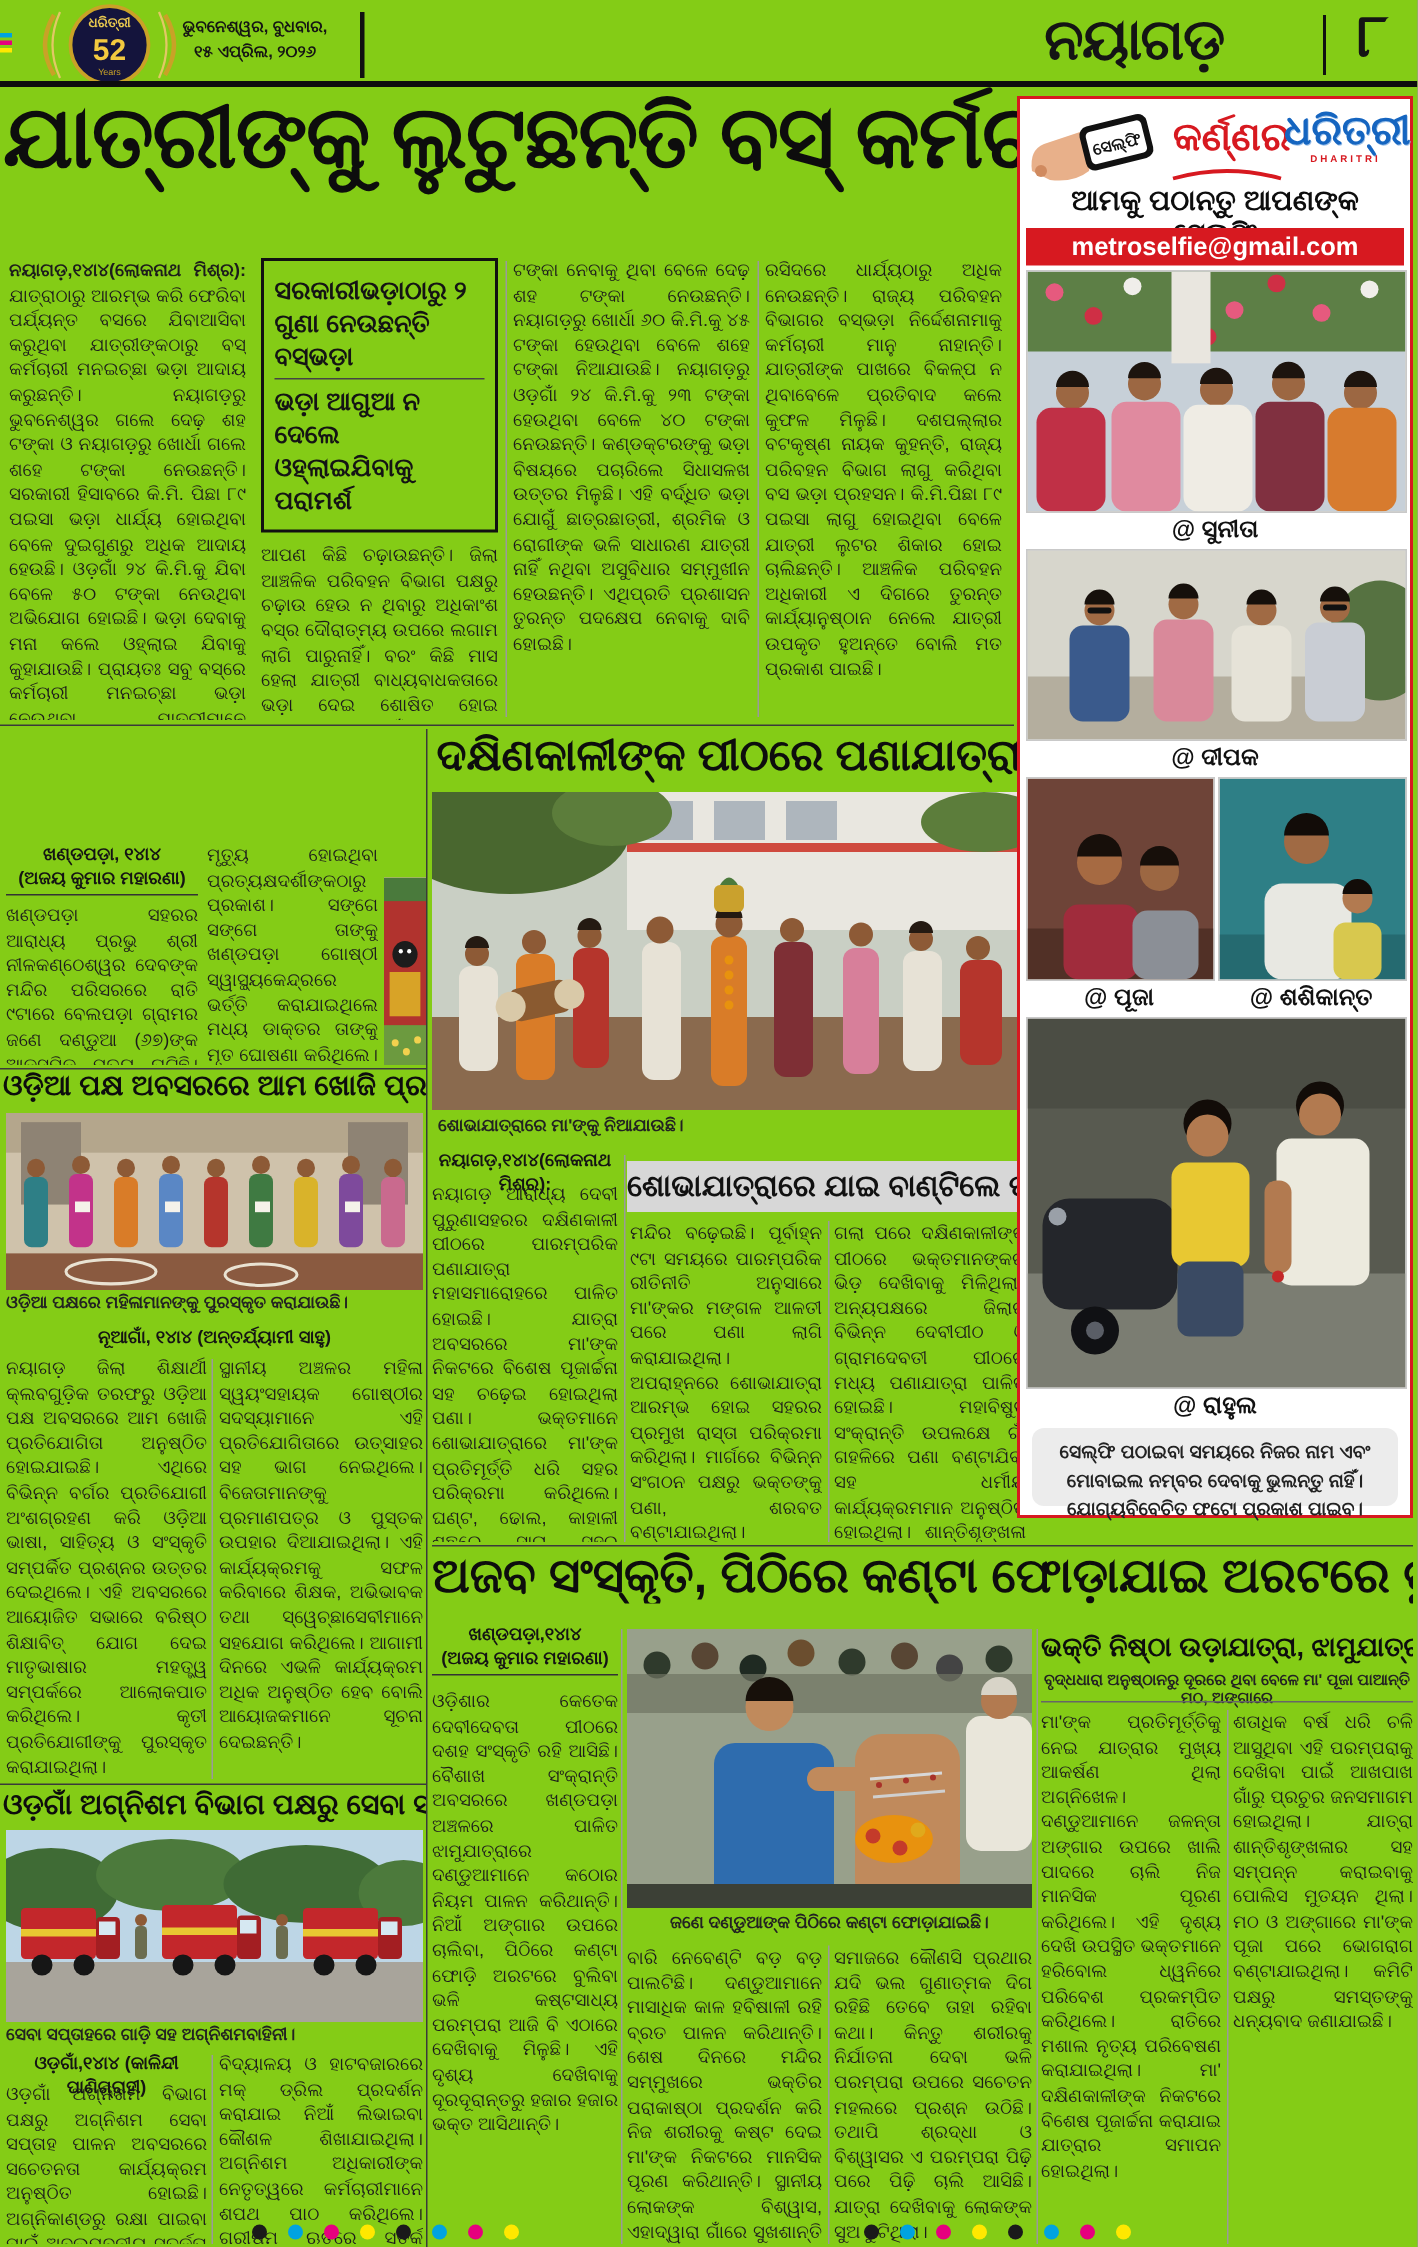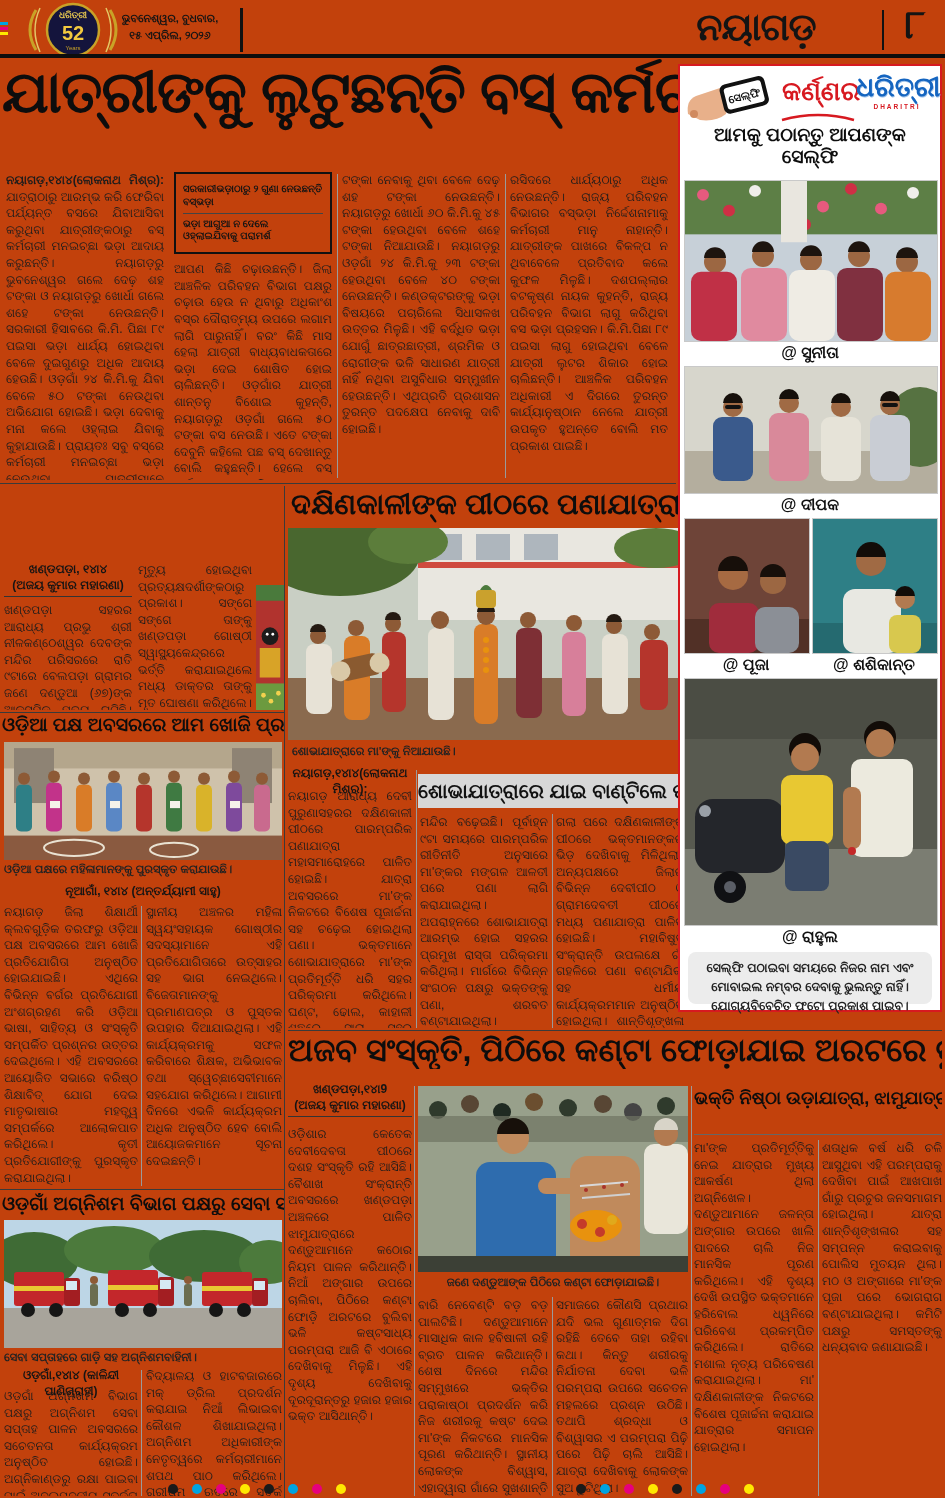--- a/index.html
+++ b/index.html
@@ -1,34 +1,34 @@
 <!DOCTYPE html>
 <html lang="or"><head>
 <meta charset="utf-8">
 <style>
   html,body{margin:0;padding:0;background:#9a9a9a;}
-  .page{position:relative;width:945px;height:1498px;background:#c2410c;margin:0 auto;
+  .page{position:relative;width:945px;height:1498px;background:#84cc16;margin:0 auto;
         font-family:"Liberation Sans","DejaVu Sans",sans-serif;color:#141414;overflow:hidden;}
   .abs{position:absolute;}
   .bodytext{font-size:12.2px;line-height:1.36;text-align:justify;overflow:hidden;color:#1c1c1c;}
   .headline{font-weight:800;color:#0d0d0d;}
   .caption{font-size:11.5px;font-weight:600;color:#222;}
   .byline{font-weight:700;font-size:12px;text-align:center;line-height:1.3;}
   .vrule{position:absolute;width:1px;background:#9a9a9a;}
   .hrule{position:absolute;height:1px;background:#3a3a3a;}
   .photo{position:absolute;overflow:hidden;background:#d8d8d2;}
   .photo svg{display:block;width:100%;height:100%;}
   
   .edition{font-size:38px;font-weight:800;letter-spacing:-1px;}
   .pageno{font-size:40px;font-weight:700;}
   .dateline-top{font-size:11px;font-weight:700;text-align:center;line-height:1.5;}
   
   .lead-headline{font-size:58px;line-height:1.05;letter-spacing:-1px;text-align:center;white-space:nowrap;}
   .hl-box{box-sizing:border-box;border:2px solid #111;padding:5px 7px;margin-bottom:7px;}
-  .hl-item{font-size:10px;font-weight:700;line-height:1.28;text-align:left;padding:4px 0;}
+  .hl-item{font-size:17px;font-weight:700;line-height:1.28;text-align:left;padding:4px 0;}
   .hl-item + .hl-item{border-top:1px solid #444;}
   
   .selfie{position:absolute;left:678px;top:64px;width:264px;height:948px;
           border:2px solid #d71920;background:#fff;box-sizing:border-box;}
   .selfie-caption{font-size:16px;font-weight:700;text-align:center;color:#111;}
   .corner-label{font-size:26px;font-weight:800;color:#d71920;}
   .brand-blue{font-size:27px;font-weight:800;color:#1565c0;text-shadow:0.5px 0.5px 0 #9cc0e8;}
   .brand-sub{font-size:6.5px;font-weight:700;color:#d71920;letter-spacing:2px;text-align:center;}
   .tagline{font-size:19px;font-weight:800;text-align:center;color:#0d0d0d;}
   .email-bar{background:#d71920;color:#fff;font-size:17px;font-weight:700;text-align:center;}
@@ -258,21 +258,21 @@
     </svg>
   </div>
   <div class="abs caption" style="left:4px;top:1351px;width:278px;">ସେବା ସପ୍ତାହରେ ଗାଡ଼ି ସହ ଅଗ୍ନିଶମବାହିନୀ।</div>
   <div class="abs byline" style="left:4px;top:1368px;width:134px;">ଓଡ଼ଗାଁ,୧୪ା୪ (କାଳିନ୍ଦୀ ପାଣିଗ୍ରାହୀ)</div>
   <div class="abs bodytext" style="left:4px;top:1388px;width:134px;height:108px;">ଓଡ଼ଗାଁ ଅଗ୍ନିଶମ ବିଭାଗ ପକ୍ଷରୁ ଅଗ୍ନିଶମ ସେବା ସପ୍ତାହ ପାଳନ ଅବସରରେ ସଚେତନତା କାର୍ଯ୍ୟକ୍ରମ ଅନୁଷ୍ଠିତ ହୋଇଛି। ଅଗ୍ନିକାଣ୍ଡରୁ ରକ୍ଷା ପାଇବା ପାଇଁ ଅବଲମ୍ବନୀୟ ସତର୍କତା ସମ୍ପର୍କରେ ଅଧିକାରୀମାନେ ସର୍ବସାଧାରଣଙ୍କୁ ବୁଝାଇଥିଲେ।</div>
   <div class="abs bodytext" style="left:146px;top:1368px;width:136px;height:128px;">ବିଦ୍ୟାଳୟ ଓ ହାଟବଜାରରେ ମକ୍ ଡ୍ରିଲ ପ୍ରଦର୍ଶନ କରାଯାଇ ନିଆଁ ଲିଭାଇବା କୌଶଳ ଶିଖାଯାଇଥିଲା। ଅଗ୍ନିଶମ ଅଧିକାରୀଙ୍କ ନେତୃତ୍ୱରେ କର୍ମଚାରୀମାନେ ଶପଥ ପାଠ କରିଥିଲେ। ଗ୍ରୀଷ୍ମ ଋତୁରେ ସତର୍କ ରହିବାକୁ ପରାମର୍ଶ ଦିଆଯାଇଥିଲା।</div>
   <div class="vrule" style="left:141px;top:1370px;height:126px;"></div>
 
   <div class="abs headline" style="left:288px;top:1032px;width:654px;font-size:32px;text-align:center;white-space:nowrap;overflow:hidden;">ଅଜବ ସଂସ୍କୃତି, ପିଠିରେ କଣ୍ଟା ଫୋଡ଼ାଯାଇ ଅରଟରେ ବୁଲିବା</div>
   <div class="abs byline" style="left:288px;top:1082px;width:124px;border-bottom:1px solid #333;padding-bottom:3px;">
-    <span>ଖଣ୍ଡପଡ଼ା,୧୪ା9</span><br>
+    <span>ଖଣ୍ଡପଡ଼ା,୧୪ା୪</span><br>
     <span>(ଅଜୟ କୁମାର ମହାରଣା)</span>
   </div>
   <div class="abs bodytext" style="left:288px;top:1126px;width:124px;height:370px;">ଓଡ଼ିଶାର କେତେକ ଦେବୀଦେବତା ପୀଠରେ ଦଶହ ସଂସ୍କୃତି ରହି ଆସିଛି। ବୈଶାଖ ସଂକ୍ରାନ୍ତି ଅବସରରେ ଖଣ୍ଡପଡ଼ା ଅଞ୍ଚଳରେ ପାଳିତ ଝାମୁଯାତ୍ରାରେ ଦଣ୍ଡୁଆମାନେ କଠୋର ନିୟମ ପାଳନ କରିଥାନ୍ତି। ନିଆଁ ଅଙ୍ଗାର ଉପରେ ଚାଲିବା, ପିଠିରେ କଣ୍ଟା ଫୋଡ଼ି ଅରଟରେ ବୁଲିବା ଭଳି କଷ୍ଟସାଧ୍ୟ ପରମ୍ପରା ଆଜି ବି ଏଠାରେ ଦେଖିବାକୁ ମିଳୁଛି। ଏହି ଦୃଶ୍ୟ ଦେଖିବାକୁ ଦୂରଦୂରାନ୍ତରୁ ହଜାର ହଜାର ଭକ୍ତ ଆସିଥାନ୍ତି।</div>
 
   <div class="photo" style="left:418px;top:1086px;width:270px;height:186px;">
     <svg viewBox="0 0 270 186" preserveAspectRatio="none">
       <rect width="270" height="186" fill="#98a08b"></rect>
       <circle cx="20" cy="24" r="9" fill="#2f3a2c"></circle>
         <circle cx="52" cy="18" r="9" fill="#584634"></circle>
       <circle cx="84" cy="26" r="9" fill="#1f2a22"></circle>
@@ -303,20 +303,21 @@
     </svg>
   </div>
   <div class="abs caption" style="left:418px;top:1276px;width:270px;text-align:center;">ଜଣେ ଦଣ୍ଡୁଆଙ୍କ ପିଠିରେ କଣ୍ଟା ଫୋଡ଼ାଯାଇଛି।</div>
   <div class="abs bodytext" style="left:418px;top:1297px;width:130px;height:199px;">ବାରି ନେବେଣ୍ଟି ବଡ଼ ବଡ଼ ପାଲଟିଛି। ଦଣ୍ଡୁଆମାନେ ମାସାଧିକ କାଳ ହବିଷାଳୀ ରହି ବ୍ରତ ପାଳନ କରିଥାନ୍ତି। ଶେଷ ଦିନରେ ମନ୍ଦିର ସମ୍ମୁଖରେ ଭକ୍ତିର ପରାକାଷ୍ଠା ପ୍ରଦର୍ଶନ କରି ନିଜ ଶରୀରକୁ କଷ୍ଟ ଦେଇ ମା'ଙ୍କ ନିକଟରେ ମାନସିକ ପୂରଣ କରିଥାନ୍ତି। ସ୍ଥାନୀୟ ଲୋକଙ୍କ ବିଶ୍ୱାସ, ଏହାଦ୍ୱାରା ଗାଁରେ ସୁଖଶାନ୍ତି ବିରାଜମାନ କରେ।</div>
   <div class="abs bodytext" style="left:556px;top:1297px;width:132px;height:199px;">ସମାଜରେ କୌଣସି ପ୍ରଥାର ଯଦି ଭଲ ଗୁଣାତ୍ମକ ଦିଗ ରହିଛି ତେବେ ତାହା ରହିବା କଥା। କିନ୍ତୁ ଶରୀରକୁ ନିର୍ଯାତନା ଦେବା ଭଳି ପରମ୍ପରା ଉପରେ ସଚେତନ ମହଲରେ ପ୍ରଶ୍ନ ଉଠିଛି। ତଥାପି ଶ୍ରଦ୍ଧା ଓ ବିଶ୍ୱାସର ଏ ପରମ୍ପରା ପିଢ଼ି ପରେ ପିଢ଼ି ଚାଲି ଆସିଛି। ଯାତ୍ରା ଦେଖିବାକୁ ଲୋକଙ୍କ ସୁଅ ଛୁଟିଥିଲା।</div>
   <div class="vrule" style="left:414px;top:1086px;height:410px;"></div>
   <div class="vrule" style="left:552px;top:1297px;height:199px;"></div>
   <div class="vrule" style="left:691px;top:1086px;height:410px;"></div>
 
   <div class="abs headline" style="left:694px;top:1088px;width:248px;font-size:18px;text-align:center;white-space:nowrap;overflow:hidden;">ଭକ୍ତି ନିଷ୍ଠା ଉଡ଼ାଯାତ୍ରା, ଝାମୁଯାତ୍ରା ଉଦ୍‌ଯାପିତ</div>
+  <div class="abs" style="left:694px;top:1114px;width:248px;font-size:10.5px;font-weight:600;text-align:center;color:#222;">ବୃଦ୍ଧଧାରା ଅନୁଷ୍ଠାନରୁ ଦୂରରେ ଥିବା ବେଳେ ମା' ପୂଜା ପାଆନ୍ତି ମଠ, ଅଙ୍ଗାରେ</div>
   <div class="hrule" style="left:694px;top:1134px;width:248px;background:#666;"></div>
   <div class="abs bodytext" style="left:694px;top:1140px;width:120px;height:356px;">ମା'ଙ୍କ ପ୍ରତିମୂର୍ତ୍ତିକୁ ନେଇ ଯାତ୍ରାର ମୁଖ୍ୟ ଆକର୍ଷଣ ଥିଲା ଅଗ୍ନିଖେଳ। ଦଣ୍ଡୁଆମାନେ ଜଳନ୍ତା ଅଙ୍ଗାର ଉପରେ ଖାଲି ପାଦରେ ଚାଲି ନିଜ ମାନସିକ ପୂରଣ କରିଥିଲେ। ଏହି ଦୃଶ୍ୟ ଦେଖି ଉପସ୍ଥିତ ଭକ୍ତମାନେ ହରିବୋଲ ଧ୍ୱନିରେ ପରିବେଶ ପ୍ରକମ୍ପିତ କରିଥିଲେ। ରାତିରେ ମଶାଲ ନୃତ୍ୟ ପରିବେଷଣ କରାଯାଇଥିଲା। ମା' ଦକ୍ଷିଣକାଳୀଙ୍କ ନିକଟରେ ବିଶେଷ ପୂଜାର୍ଚ୍ଚନା କରାଯାଇ ଯାତ୍ରାର ସମାପନ ହୋଇଥିଲା।</div>
   <div class="abs bodytext" style="left:822px;top:1140px;width:120px;height:356px;">ଶତାଧିକ ବର୍ଷ ଧରି ଚଳି ଆସୁଥିବା ଏହି ପରମ୍ପରାକୁ ଦେଖିବା ପାଇଁ ଆଖପାଖ ଗାଁରୁ ପ୍ରଚୁର ଜନସମାଗମ ହୋଇଥିଲା। ଯାତ୍ରା ଶାନ୍ତିଶୃଙ୍ଖଳାର ସହ ସମ୍ପନ୍ନ କରାଇବାକୁ ପୋଲିସ ମୁତୟନ ଥିଲା। ମଠ ଓ ଅଙ୍ଗାରେ ମା'ଙ୍କ ପୂଜା ପରେ ଭୋଗରାଗ ବଣ୍ଟାଯାଇଥିଲା। କମିଟି ପକ୍ଷରୁ ସମସ୍ତଙ୍କୁ ଧନ୍ୟବାଦ ଜଣାଯାଇଛି।</div>
   <div class="vrule" style="left:818px;top:1140px;height:356px;"></div>
 
   <div class="selfie">
     <div class="abs" style="left:6px;top:4px;width:96px;height:52px;">
       <svg viewBox="0 0 96 52" width="96" height="52">
         <path d="M2 44 Q0 30 10 26 L34 18 Q40 16 44 22 L40 44 Q30 52 14 50 Z" fill="#e8b08a"></path>
         <circle cx="8" cy="44" r="4" fill="#d08a5f"></circle>
@@ -331,20 +332,21 @@
     <div class="abs" style="left:100px;top:42px;">
       <svg width="76" height="10">
           <path d="M2 8 Q38 -2 74 8" stroke="#d71920" stroke-width="2.5" fill="none"></path>
         </svg>
     </div>
     <div class="abs" style="left:176px;top:6px;width:82px;text-align:center;">
       <div class="brand-blue">ଧରିତ୍ରୀ</div>
       <div class="brand-sub">DHARITRI</div>
     </div>
     <div class="abs tagline" style="left:4px;top:58px;width:252px;">ଆମକୁ ପଠାନ୍ତୁ ଆପଣଙ୍କ ସେଲ୍ଫି</div>
+    <div class="abs email-bar" style="left:4px;top:86px;width:252px;height:25px;line-height:25px;">metroselfie@gmail.com</div>
 
     <div class="photo" style="left:4px;top:114px;width:252px;height:160px;border:1px solid #c9c9c9;">
       <svg viewBox="0 0 252 162" preserveAspectRatio="none">
         <rect width="252" height="162" fill="#c7d0d8"></rect>
         <rect width="252" height="54" fill="#5d7f46"></rect>
         <circle cx="18" cy="14" r="6" fill="#e65a7e"></circle>
           <circle cx="44" cy="30" r="6" fill="#cf2f45"></circle>
         <circle cx="70" cy="10" r="6" fill="#f0eeea"></circle>
           <circle cx="138" cy="26" r="6" fill="#e65a7e"></circle>
         <circle cx="166" cy="8" r="6" fill="#cf2f45"></circle>

